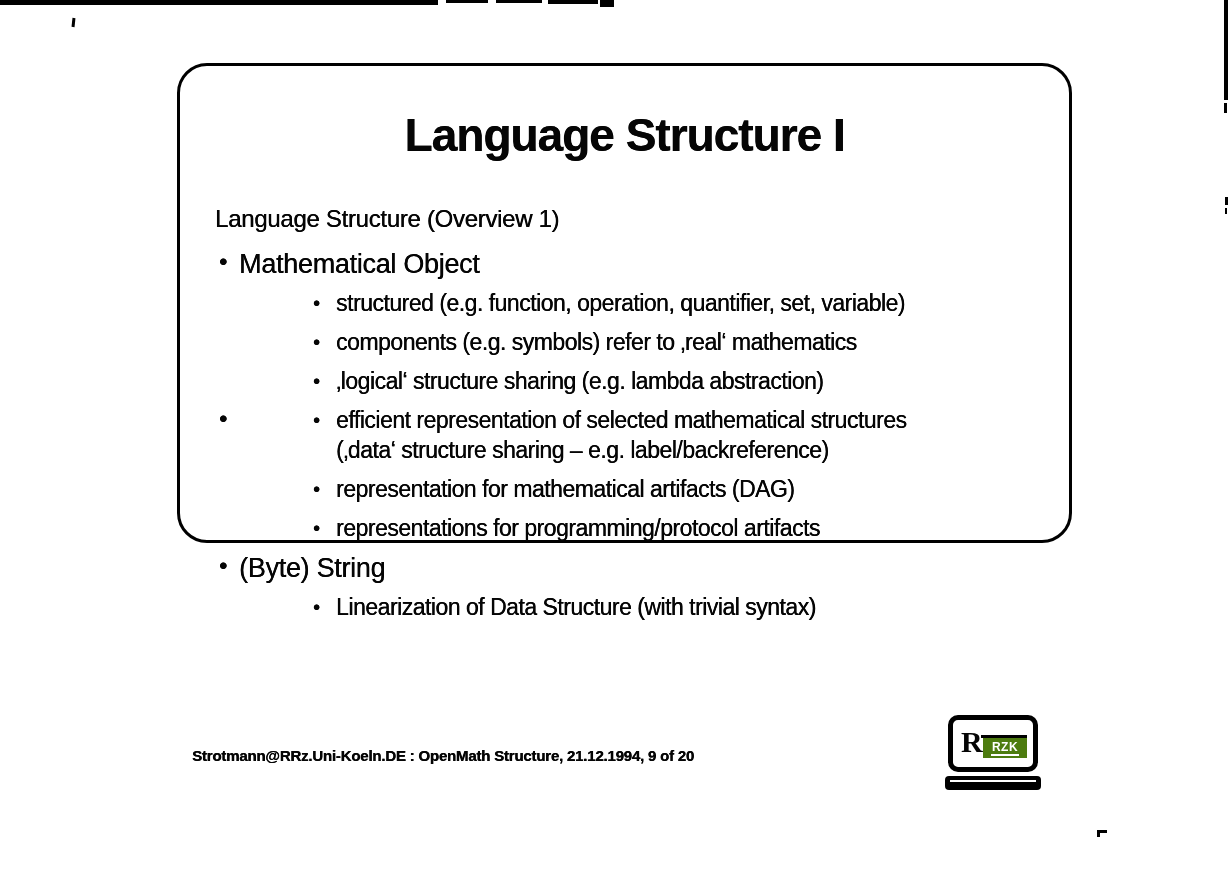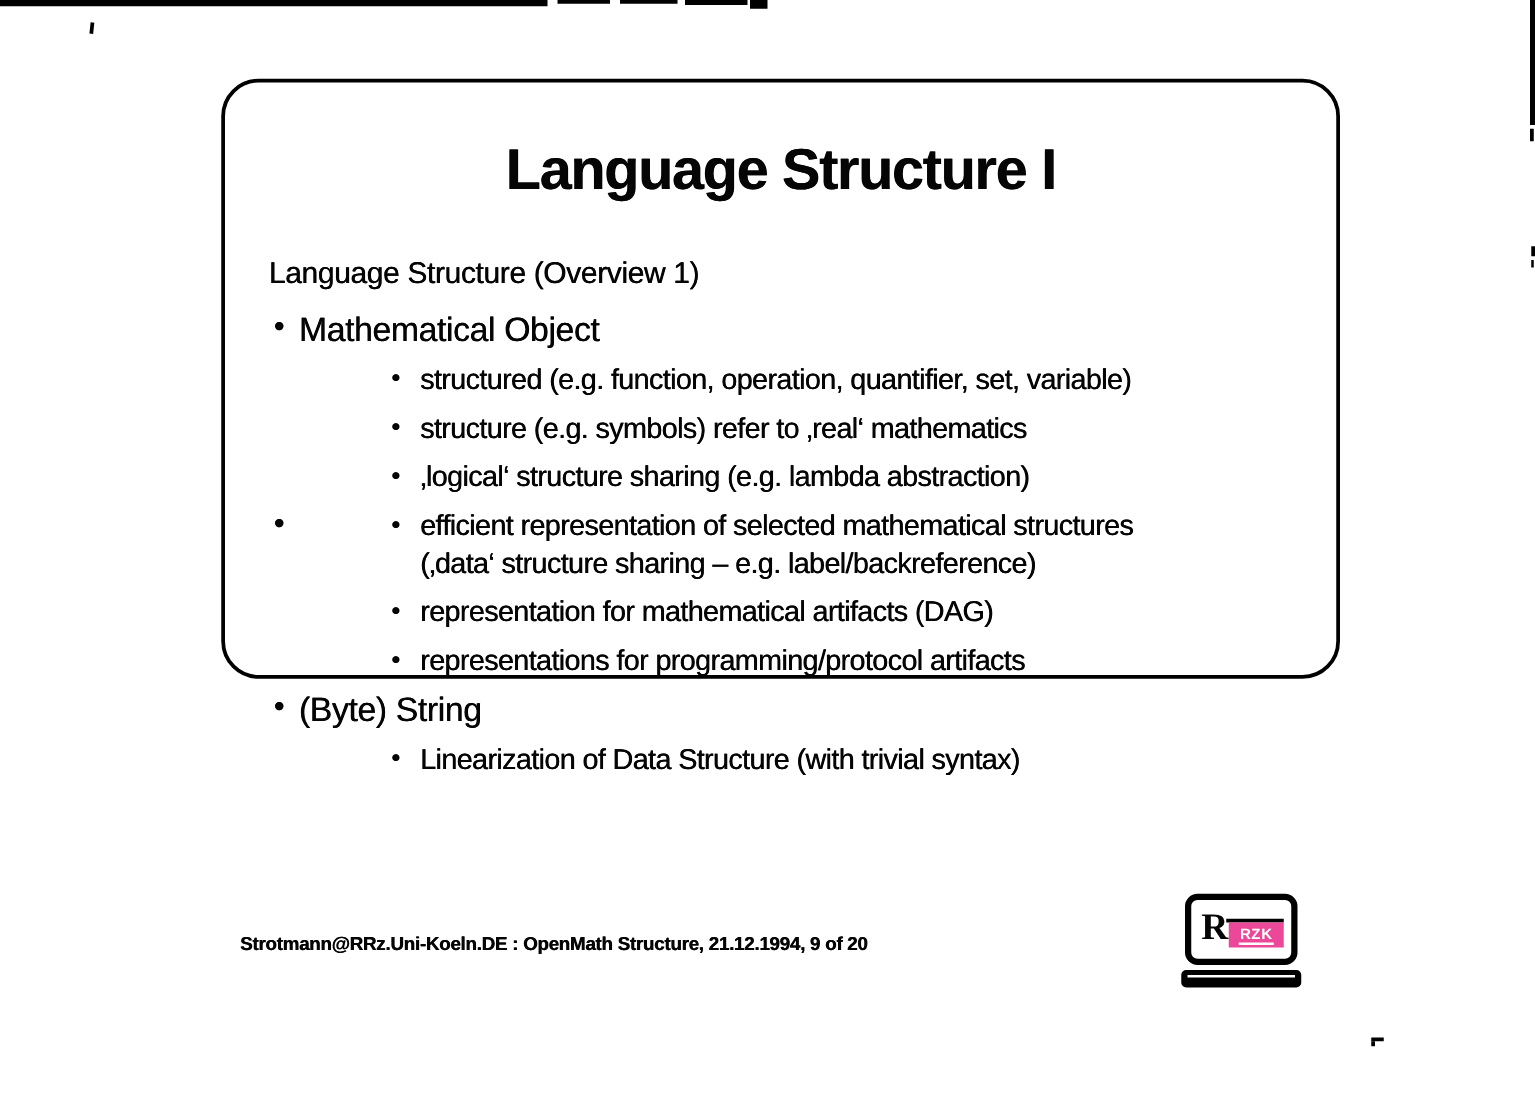--- a/index.html
+++ b/index.html
@@ -89,21 +89,21 @@
   }
   .logo-r {
     position:absolute; left:8px; top:7px;
     font-size:30px; font-weight:700; line-height:30px;
     font-family:"Liberation Serif", serif;
   }
   .logo-overline { position:absolute; left:28px; top:15px; width:46px; height:3px; background:#000; }
   .logo-box {
     position:absolute; left:30px; top:18px;
     width:44px; height:20px;
-    background:#ec4899;
+    background:#4d7c0f;
     color:#fff;
     font-size:12px; font-weight:700;
     text-align:center; line-height:18px;
     letter-spacing:0.5px;
   }
   .logo-box span { border-bottom:2px solid #fff; padding:0 1px; }
   .base {
     position:absolute; left:1px; top:64px;
     width:96px; height:14px;
     background:#000; border-radius:4px;
@@ -135,21 +135,21 @@
     <div class="l1-item">
       <span class="l1-bullet">•</span>
       <span>Mathematical Object</span>
       <div class="l2-list">
         <div class="l2-item">
           <span class="l2-bullet">•</span>
           <span class="line">structured (e.g. function, operation, quantifier, set, variable)</span>
         </div>
         <div class="l2-item">
           <span class="l2-bullet">•</span>
-          <span class="line">structure (e.g. symbols) refer to ‚real‘ mathematics</span>
+          <span class="line">components (e.g. symbols) refer to ‚real‘ mathematics</span>
         </div>
         <div class="l2-item">
           <span class="l2-bullet">•</span>
           <span class="line">‚logical‘ structure sharing (e.g. lambda abstraction)</span>
         </div>
       </div>
     </div>
 
     <div class="l1-item">
       <span class="l1-bullet">•</span>

